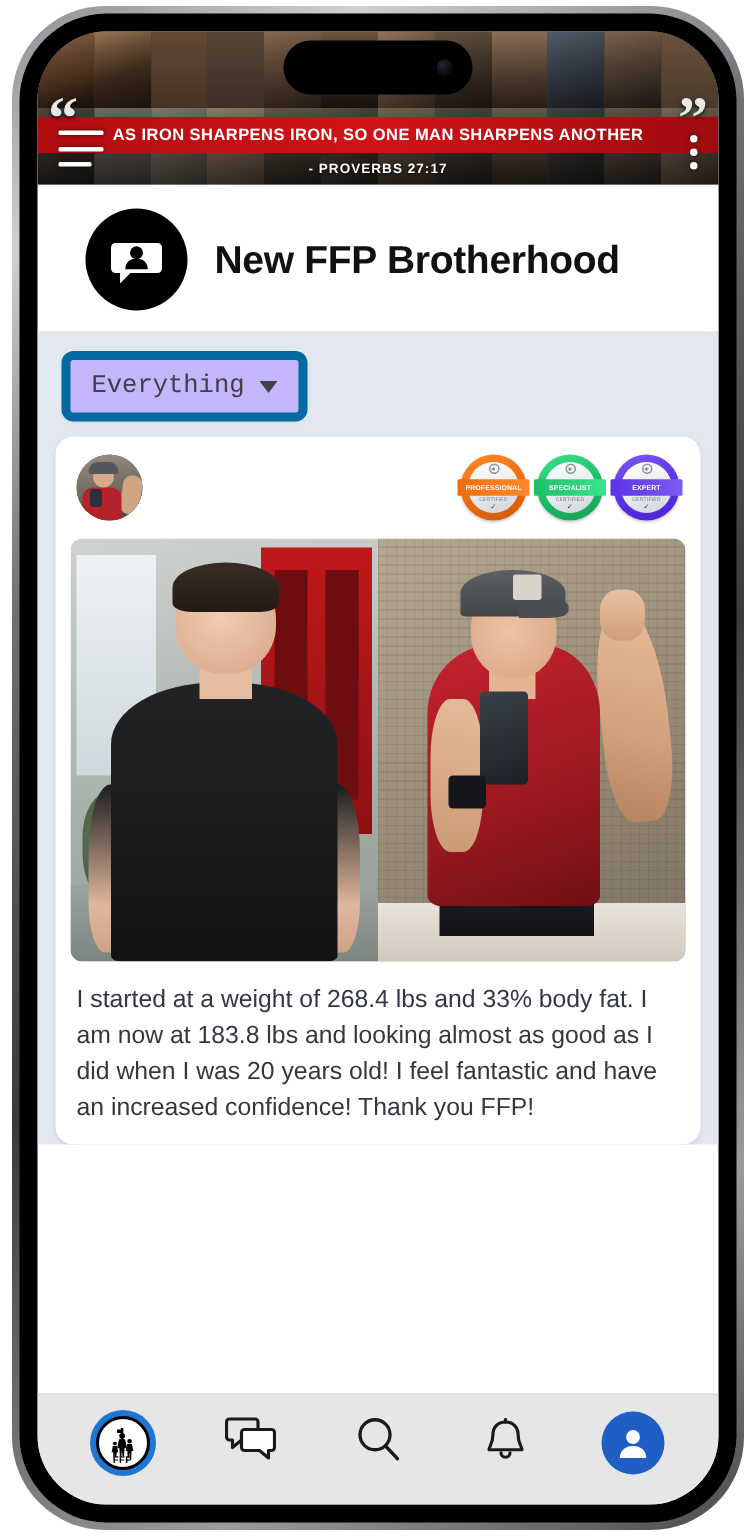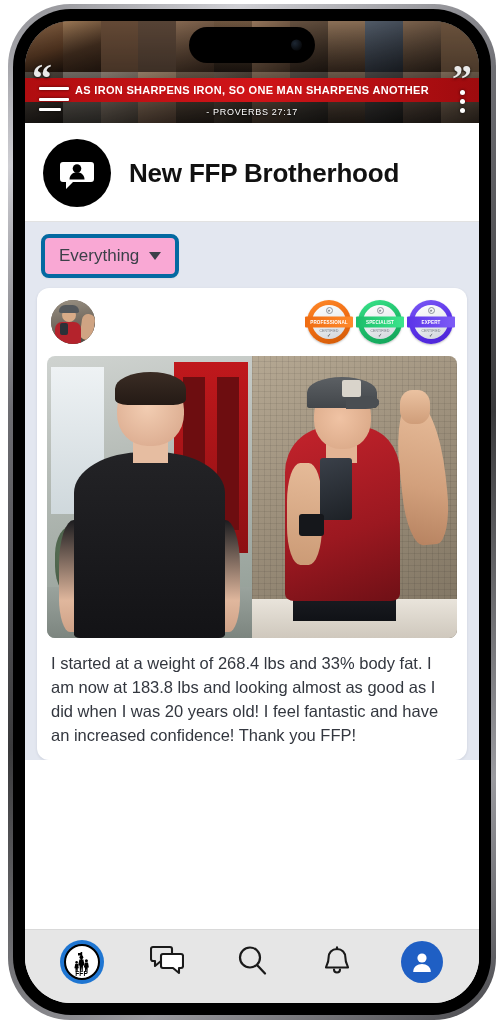--- a/index.html
+++ b/index.html
@@ -109,21 +109,21 @@
     font-weight: bold;
     letter-spacing: .3px;
     white-space: nowrap;
   }
   #quote-attr {
     position: absolute;
     left: 0; right: 0; bottom: 6px;
     text-align: center;
     color: #ffffff;
     font-size: 9px;
-    font-weight: normal;
+    font-weight: bold;
     letter-spacing: .7px;
     z-index: 4;
     text-shadow: 0 1px 2px rgba(0,0,0,.9);
   }
   .quote-mark {
     position: absolute;
     bottom: 24px;
     color: #e9e9e9;
     font-size: 40px;
     font-family: "Liberation Serif", serif;
@@ -160,20 +160,21 @@
     display: block; width: 5px; height: 5px; border-radius: 50%;
     background: #fff; box-shadow: 0 0 3px rgba(0,0,0,.7);
   }
 
   
   #community-header {
     display: flex; align-items: center;
     gap: 18px;
     padding: 16px 18px 14px 18px;
     background: #fff;
+    margin-left: 14px;
   }
   #community-logo {
     width: 68px; height: 68px; border-radius: 50%;
     background: #000;
     display: flex; align-items: center; justify-content: center;
     flex: 0 0 auto;
   }
   #community-title {
     font-size: 26px; font-weight: bold; color: #111;
     letter-spacing: -.2px;
@@ -202,27 +203,28 @@
 
   
   #feed {
     background: #e3e7f0;
     flex: 1;
     overflow: hidden;
   }
   #filter-row { padding: 12px 16px 10px 16px; }
   #filter-chip {
     display: inline-flex; align-items: center; gap: 10px;
-    background: #f9a8d4;
-    border: 4px solid #0369a1;
+    background: #c4b5fd;
+    border: 6px solid #0369a1;
     border-radius: 8px;
     padding: 8px 14px;
     font-size: 17px;
     color: #3c4049;
     box-shadow: 0 1px 2px rgba(0,0,0,.05);
+    font-family: Liberation Mono, monospace;
   }
   .caret {
     width: 0; height: 0;
     border-left: 6px solid transparent;
     border-right: 6px solid transparent;
     border-top: 8px solid #3c4049;
   }
 
   #post-card {
     background: #fff;

